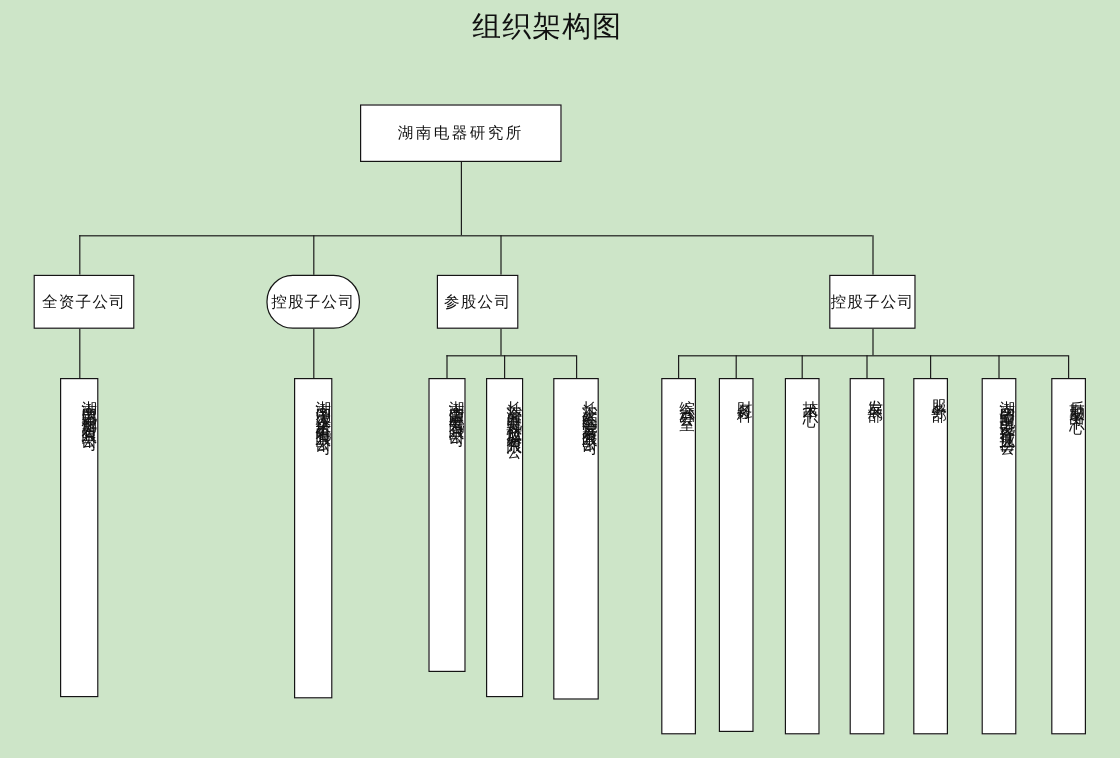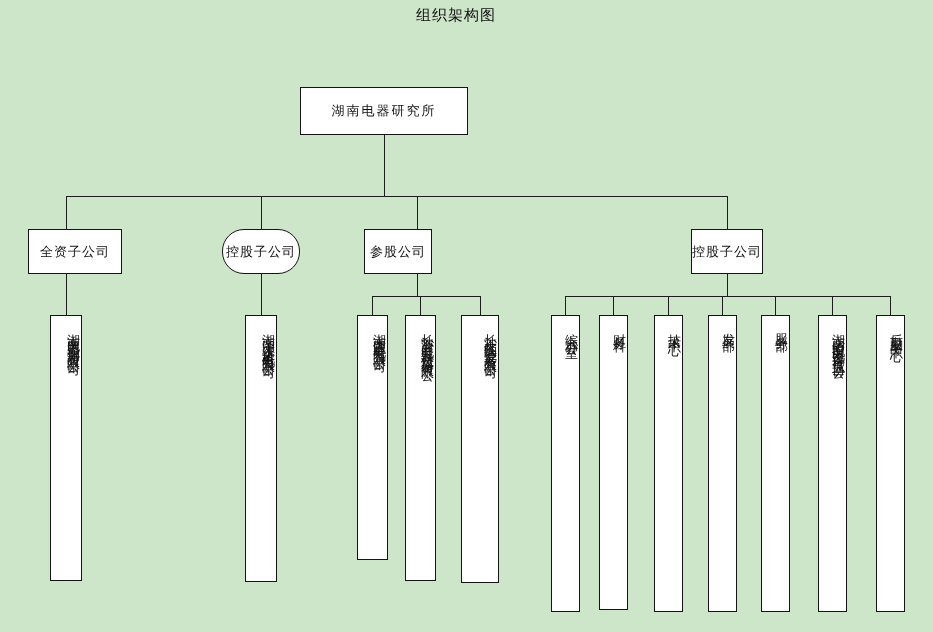--- a/index.html
+++ b/index.html
@@ -18,21 +18,21 @@
     position: relative;
     width: 933px;
     height: 632px;
   }
   #chart-title {
     position: absolute;
     left: 0;
     top: 6px;
     width: 912px;
     text-align: center;
-    font-size: 15px;
+    font-size: 24px;
     color: #101010;
     letter-spacing: 1px;
     white-space: nowrap;
   }
   
   .line {
     position: absolute;
     background: #1d1d1d;
   }
   .line.v { width: 1px; }
@@ -89,21 +89,21 @@
 
   <div class="node horiz root" style="left:300px; top:87px; width:168px; height:48px;">
     <span class="label">湖南电器研究所</span>
   </div>
 
   <div class="line v" style="left:384px; top:135px; width:1px; height:61px;"></div>
 
   <div class="line h" style="left:66px; top:196px; width:661px; height:1px;"></div>
 
   <div class="line v" style="left:66px; top:196px; width:1px; height:33px;"></div>
-  <div class="node horiz" style="left:28px; top:229px; width:94px; height:45px;">
+  <div class="node horiz" style="left:28px; top:229px; width:84px; height:45px;">
     <span class="label">全资子公司</span>
   </div>
   <div class="line v" style="left:66px; top:274px; width:1px; height:41px;"></div>
   <div class="node vert" style="left:50px; top:315px; width:32px; height:266px;">
     <span class="label">湖南电器检测所有限公司</span>
   </div>
 
   <div class="line v" style="left:261px; top:196px; width:1px; height:33px;"></div>
   <div class="node horiz" style="left:222px; top:229px; width:78px; height:45px;border-radius:22px;">
     <span class="label">控股子公司</span>

